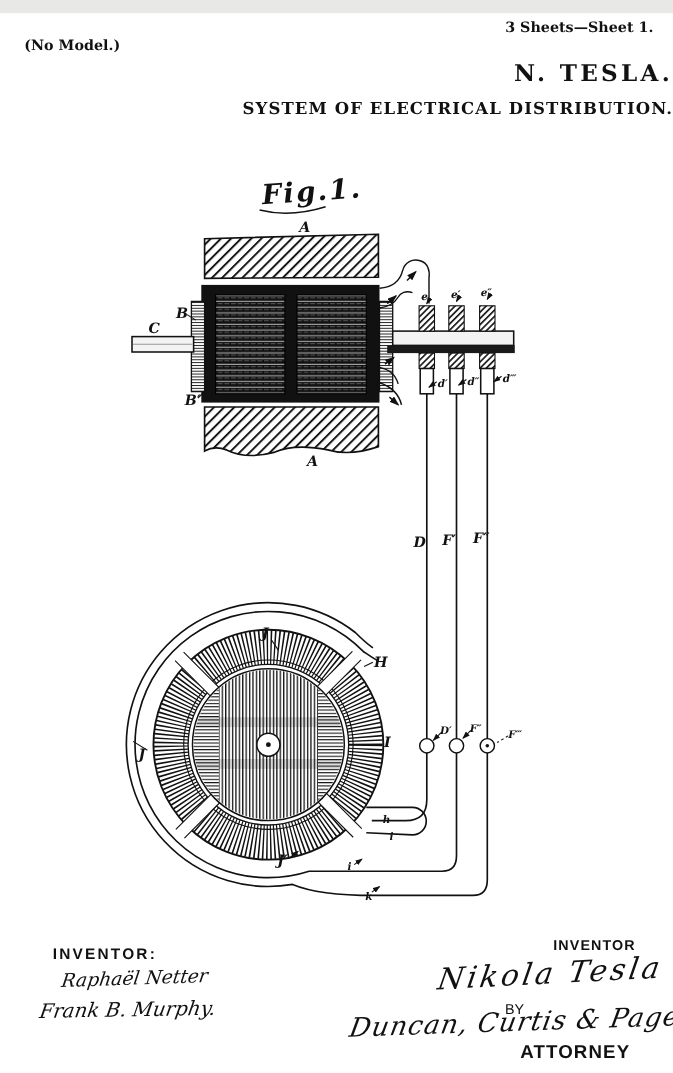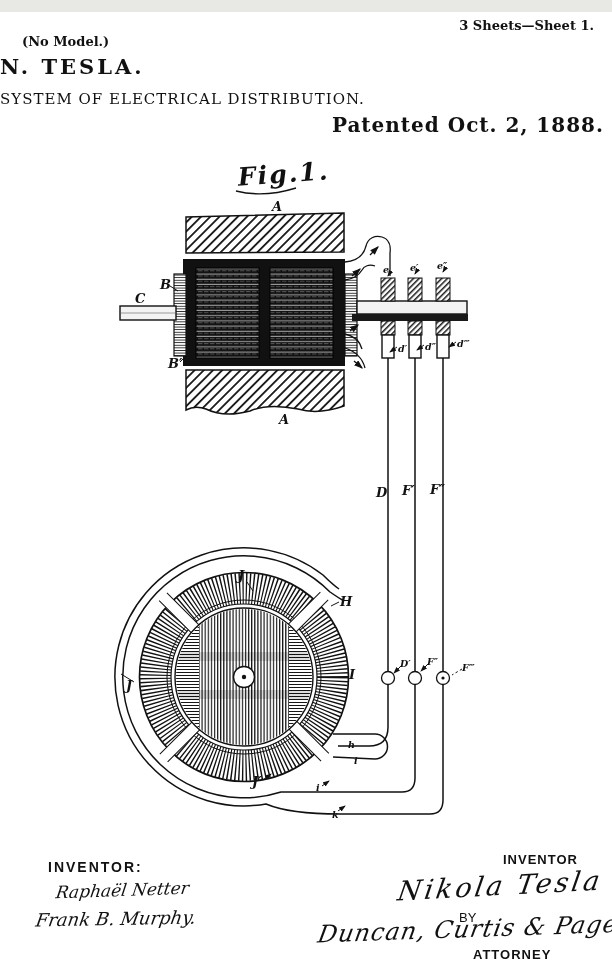--- a/index.html
+++ b/index.html
@@ -5,49 +5,48 @@
   html,body{margin:0;padding:0;background:#e8e8e4;}
   .page{
     position:relative;width:612px;height:975px;margin:12px auto;
     background:#ffffff;overflow:hidden;
     font-family:"DejaVu Serif","Liberation Serif",serif;color:#111;
   }
   .abs{position:absolute;white-space:nowrap;}
   .print-bold{font-weight:bold;}
   .no-model{left:22px;top:22px;font-size:13px;font-weight:bold;}
   .sheet-info{right:18px;top:6px;font-size:13px;font-weight:bold;}
-  .inventor-name{left:0;right:0;top:42px;text-align:left;font-size:21px;font-weight:bold;letter-spacing:3px;}
-  .patent-title{left:0;right:0;top:78px;text-align:left;font-size:15px;font-weight:normal;letter-spacing:1px;}
+  .inventor-name{left:0;right:0;top:42px;text-align:right;font-size:21px;font-weight:bold;letter-spacing:3px;}
+  .patent-title{left:0;right:0;top:78px;text-align:right;font-size:15px;font-weight:bold;letter-spacing:1px;}
   .patent-number{left:34px;top:103px;font-size:20px;font-weight:bold;}
   .patent-date{right:8px;top:101px;font-size:20px;font-weight:bold;letter-spacing:1px;}
   .witnesses-heading{left:48px;top:847px;font-family:"Liberation Sans",sans-serif;font-size:14px;font-weight:bold;letter-spacing:2px;}
   .script{font-style:italic;transform:skewX(-8deg);}
   .witness-sig1{left:56px;top:868px;font-size:17px;transform:rotate(-2deg) skewX(-10deg);}
   .witness-sig2{left:36px;top:896px;font-size:18px;transform:rotate(-1deg) skewX(-10deg);}
   .inventor-heading{left:503px;top:840px;font-family:"Liberation Sans",sans-serif;font-size:13px;font-weight:bold;letter-spacing:1px;}
   .inventor-sig{left:398px;top:858px;font-size:27px;letter-spacing:3px;transform:rotate(-3deg) skewX(-12deg);}
   .by-label{left:459px;top:898px;font-family:"Liberation Sans",sans-serif;font-size:13px;font-weight:normal;}
   .attorney-sig{left:318px;top:903px;font-size:24px;letter-spacing:1px;transform:rotate(-2deg) skewX(-12deg);}
-  .attorney-heading{left:473px;top:935px;font-family:"Liberation Sans",sans-serif;font-size:13px;font-weight:bold;letter-spacing:1px;}
+  .attorney-heading{left:473px;top:935px;font-family:"Liberation Sans",sans-serif;font-size:17px;font-weight:bold;letter-spacing:1px;}
   svg{position:absolute;left:0;top:0;}
   .lbl{font-family:"DejaVu Serif","Liberation Serif",serif;font-style:italic;font-weight:bold;fill:#111;}
   .lbl-lg{font-size:13px;}
   .lbl-sm{font-size:9.5px;}
   .fig-label{font-family:"DejaVu Serif","Liberation Serif",serif;font-style:italic;font-weight:bold;font-size:25px;fill:#111;letter-spacing:2px;}
 </style>
 </head>
 <body>
 
 <div class="page">
 
   <div class="abs no-model print-bold">(No Model.)</div>
   <div class="abs sheet-info print-bold">3 Sheets—Sheet 1.</div>
   <div class="abs inventor-name">N. TESLA.</div>
   <div class="abs patent-title">SYSTEM OF ELECTRICAL DISTRIBUTION.</div>
-  <div class="abs patent-date">Patented Oct. 2, 1888.</div>
 
   <svg width="612" height="975" viewBox="0 0 612 975">
     <defs>
       <pattern id="hatch" patternUnits="userSpaceOnUse" width="6.5" height="6.5" patternTransform="rotate(-45)">
         <rect width="6.5" height="6.5" fill="#fff"></rect>
         <rect width="6.5" height="1.8" fill="#161616"></rect>
       </pattern>
       <pattern id="hatchS" patternUnits="userSpaceOnUse" width="4" height="4" patternTransform="rotate(-45)">
         <rect width="4" height="4" fill="#fff"></rect>
         <rect width="4" height="1.5" fill="#161616"></rect>

